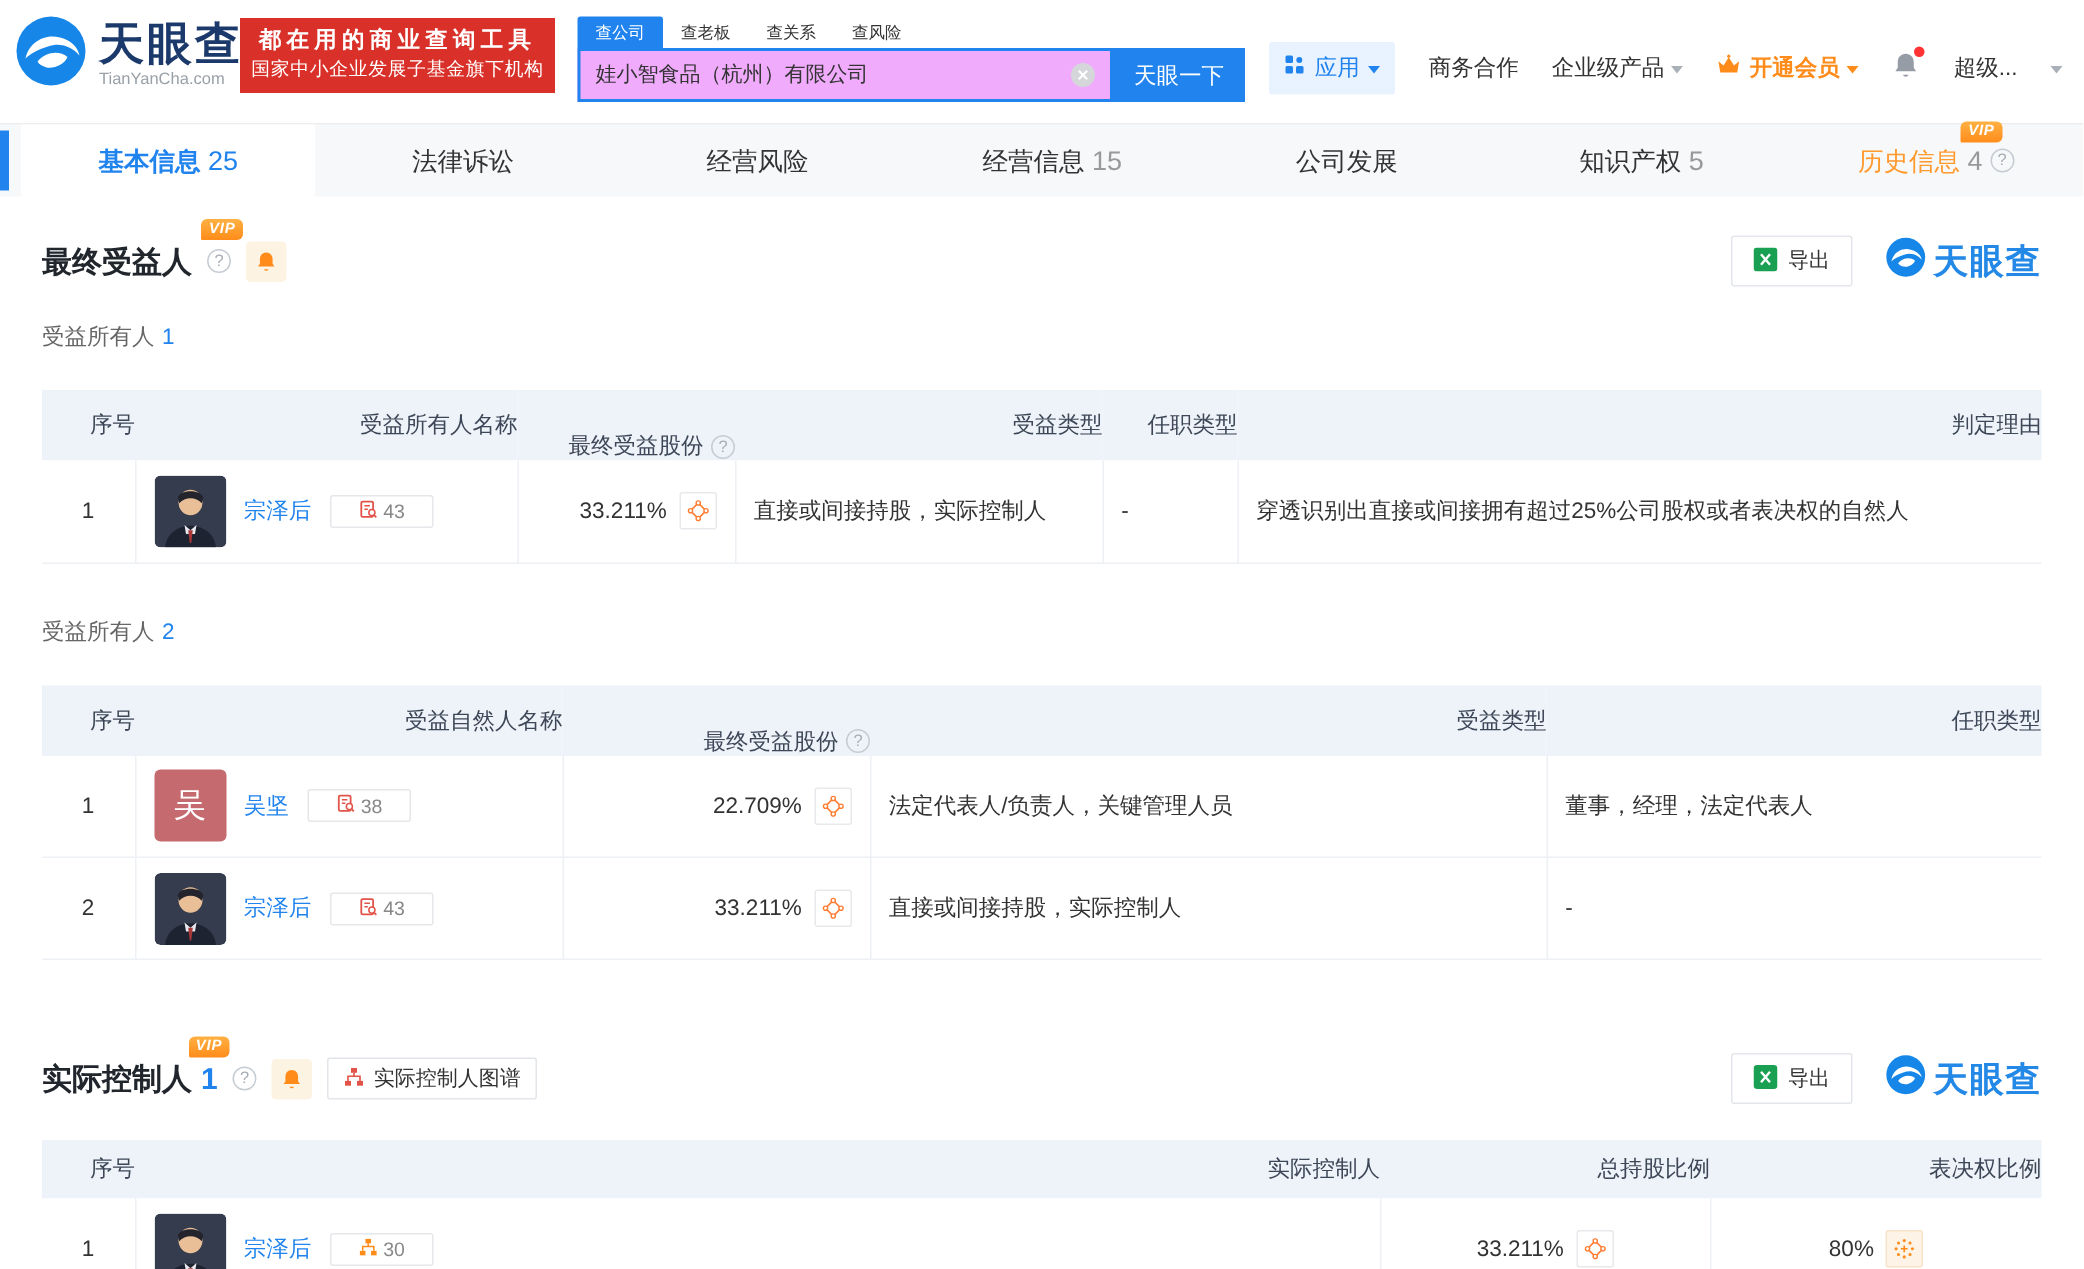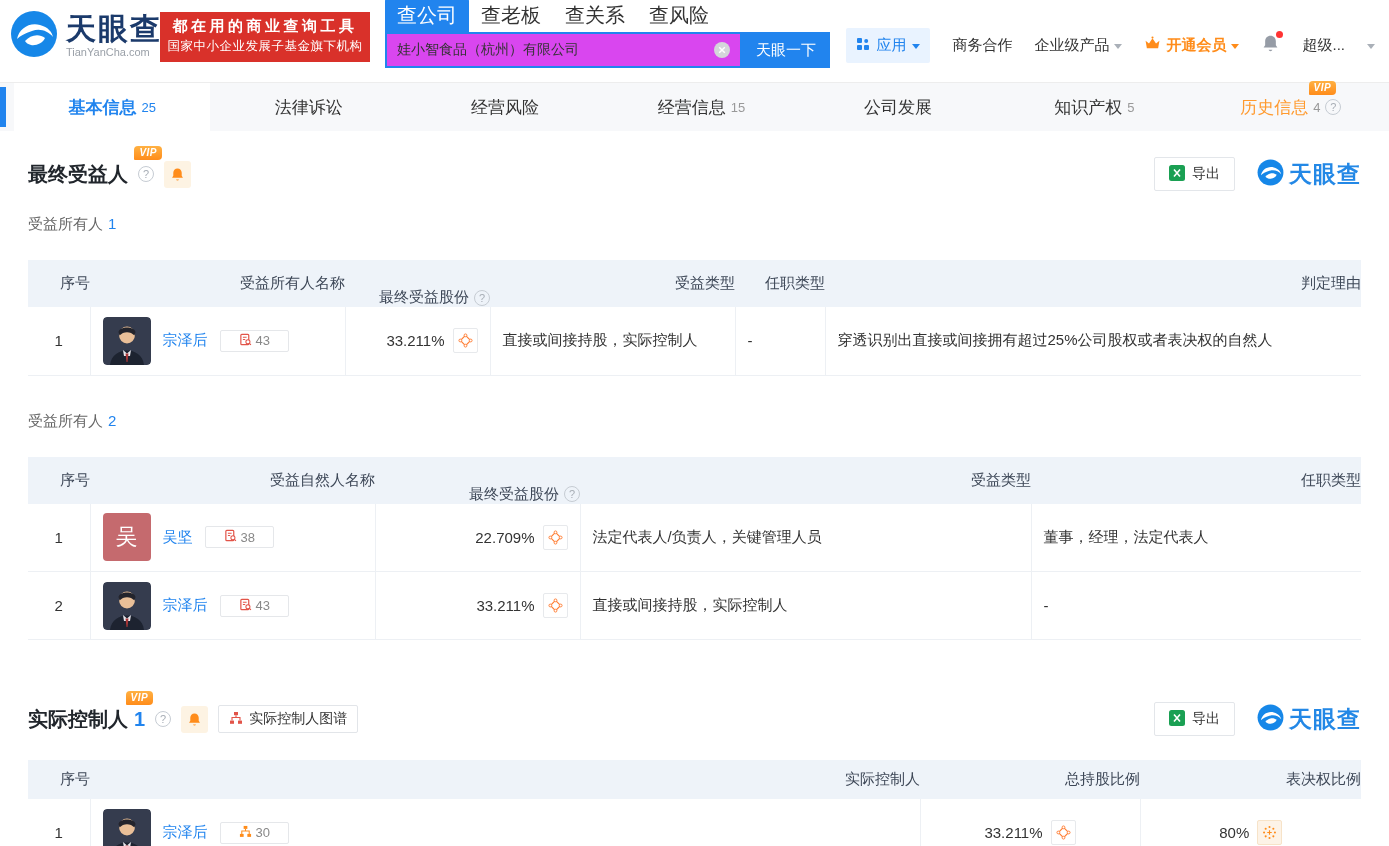--- a/index.html
+++ b/index.html
@@ -11,24 +11,24 @@
   .logo { position:absolute; left:10px; top:10px; display:flex; align-items:center; gap:8px; cursor:pointer; }
   .logo-text .cn { font-size:30px; font-weight:bold; color:#1b3a6b; line-height:30px; letter-spacing:2px;}
   .logo-text .en { font-size:11px; color:#9aa0a8; margin-top:2px; }
   .banner { position:absolute; left:160px; top:12px; width:210px; height:50px; background:#d9312a;
     color:#fff; text-align:center; padding-top:5px; }
   .banner .l1 { font-size:15px; font-weight:bold; letter-spacing:3.5px; }
   .banner .l2 { font-size:12.5px; margin-top:2px; letter-spacing:.5px; }
 
   .searchbox { position:absolute; left:385px; top:6px; }
   .stabs { display:flex; align-items:flex-end; height:26px; }
-  .stab { font-size:20px; color:#333; padding:3px 12px; cursor:pointer;font-family:Liberation Serif, serif; }
+  .stab { font-size:11px; color:#333; padding:3px 12px; cursor:pointer;font-family:Liberation Serif, serif; }
   .stab.active { background:#2184ee; color:#fff; border-radius:2px 2px 0 0; }
   .srow { display:flex; }
-  .sinput { width:357px; height:36px; border:2px solid #2184ee; background:#d946ef; display:flex; align-items:center; }
+  .sinput { width:357px; height:36px; border:2px solid #2184ee; background:#f0abfc; display:flex; align-items:center; }
   .sinput input { flex:1; border:none; outline:none; font-size:14px; color:#333; padding:0 10px;
     font-family:inherit; background:transparent; }
   .sclear { width:16px; height:16px; margin-right:10px; cursor:pointer; flex:none; }
   .sbtn { width:88px; height:36px; background:#2184ee; color:#fff; font-size:15px; border:none;
     cursor:pointer; font-family:inherit; }
 
   .rnav { position:absolute; right:14px; top:26px; display:flex; align-items:center; gap:22px; height:38px; font-size:15px; }
   .apps-chip { display:flex; align-items:center; gap:6px; background:#e9f3ff; color:#2184ee;
     padding:8px 10px; border-radius:2px; cursor:pointer; }
   .nav-item { color:#333; cursor:pointer; display:flex; align-items:center; gap:5px; }
@@ -38,21 +38,21 @@
   .caret.blue { border-top-color:#2184ee; } .caret.orange { border-top-color:#ff8c1a; }
   .bell-wrap { position:relative; cursor:pointer; }
   .bell-dot { position:absolute; right:-3px; top:-3px; width:7px; height:7px; background:#f33; border-radius:50%; }
 
   
   .pagetabs { position:relative; margin-top:12px; height:49px; background:#f7f8fa;
     border-top:1px solid #ededed; display:flex; padding-left:14px; }
   .bluesliver { position:absolute; left:0; top:4px; width:6px; height:40px; background:#2184ee; }
   .ptab { flex:1; display:flex; align-items:center; justify-content:center; gap:5px; font-size:17px;
     color:#333; cursor:pointer; }
-  .ptab .cnt { font-size:13px; color:#999; }
+  .ptab .cnt { font-size:18px; color:#999; }
   .ptab.active { background:#fff; color:#2184ee; font-weight:bold; }
   .ptab.active .cnt { color:#2184ee; font-weight:normal; }
   .ptab.history { color:#ff9a2e; }
   .ptab-label { position:relative; display:inline-block; }
 
   
   .vip-badge { display:inline-block; background:linear-gradient(180deg,#ffb143,#ff8c1a); color:#fff;
     font-size:10px; font-weight:bold; font-style:italic; padding:1px 5px 2px; border-radius:4px 4px 4px 1px;
     letter-spacing:.5px; }
   .vip-abs { position:absolute; top:-15px; right:-34px; }

